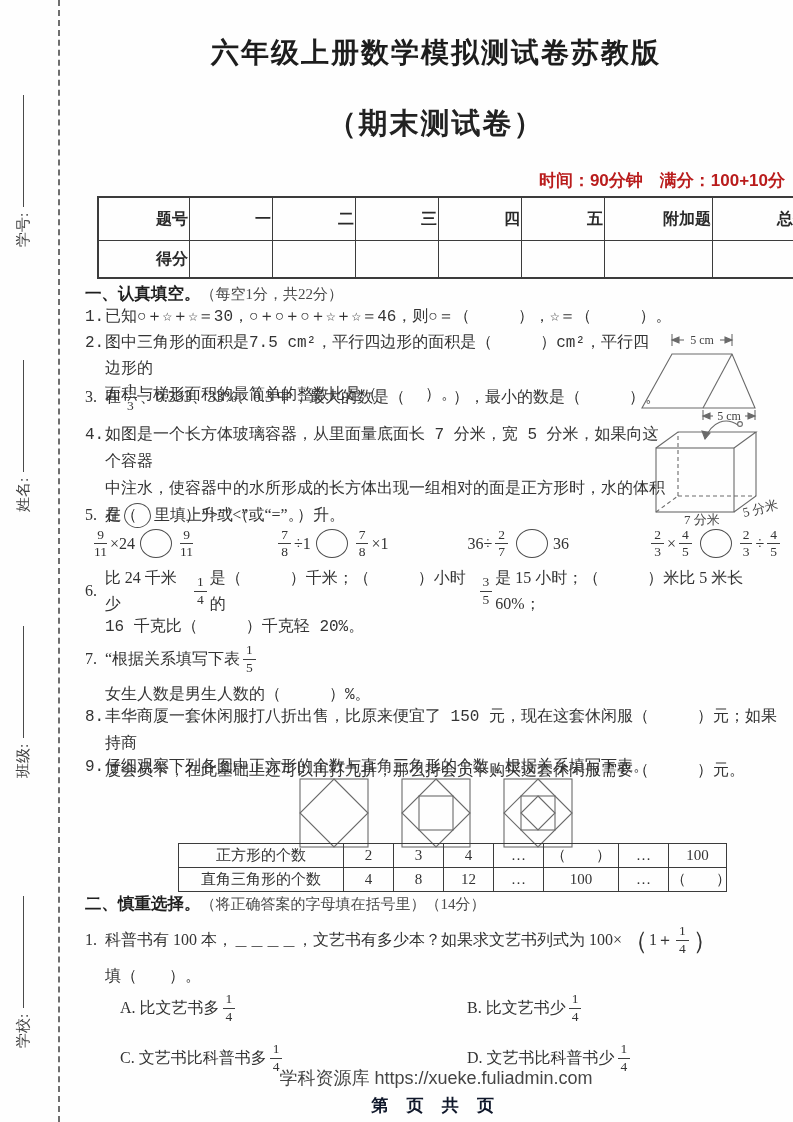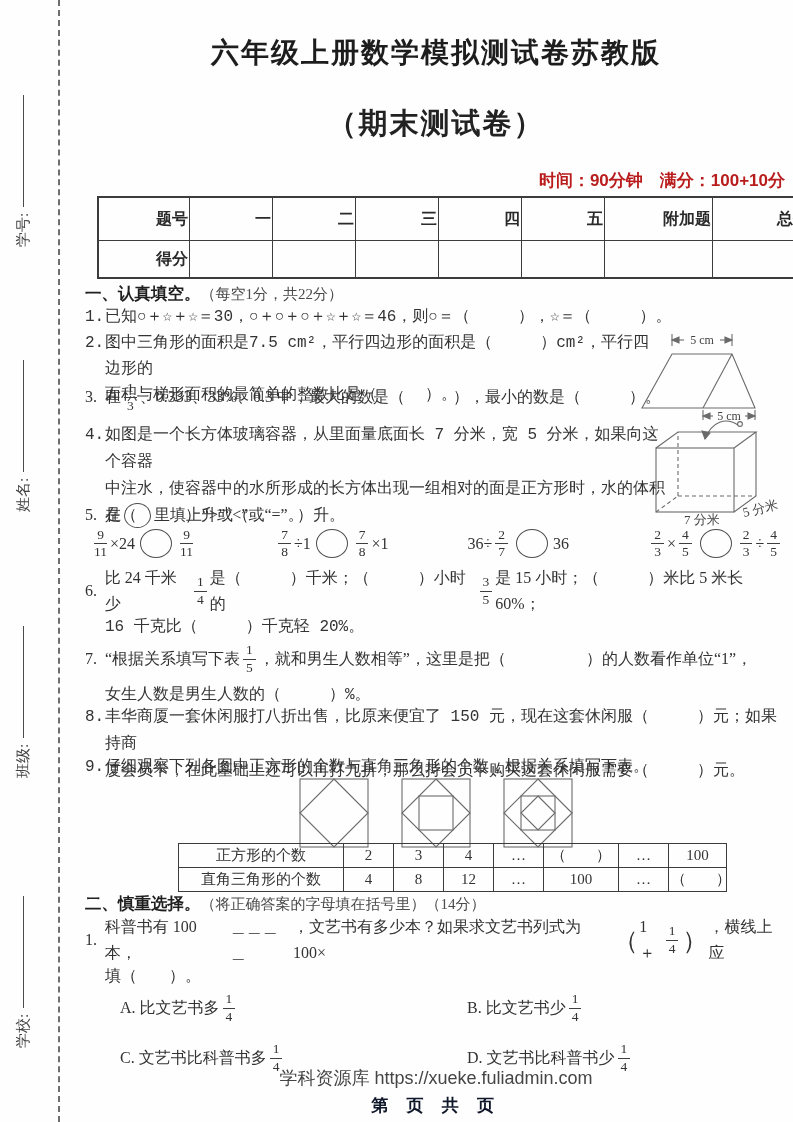--- a/index.html
+++ b/index.html
@@ -256,21 +256,20 @@
     </div>
 
     <div class="abs q" style="top:636px;">
       <div class="frow" style="height:46px;">
         <span class="qno" style="margin-left:0;">7.</span>
         <span>“根据关系填写下表</span>
         <span class="frac">
             <span class="fn">1</span>
             <span class="fd">5</span>
           </span>
-        <span>，就和男生人数相等”，这里是把（　　　　　）的人数看作单位“1”，</span>
       </div>
       <div class="indent">女生人数是男生人数的（　　　）%。</div>
     </div>
 
     <div class="abs q indent" style="top:704px;line-height:27px;">
       <div><span class="qno">8.</span><span>丰华商厦一套休闲服打八折出售，比原来便宜了 150 元，现在这套休闲服（　　　）元；如果持商</span></div>
       <div>厦会员卡，在此基础上还可以再打九折，那么持会员卡购买这套休闲服需要（　　　）元。</div>
     </div>
 
     <div class="abs q indent" style="top:754px;">
@@ -336,21 +335,20 @@
         <span>科普书有 100 本，</span>
         <span>＿＿＿＿</span>
         <span>，文艺书有多少本？如果求文艺书列式为 100×</span>
         <span class="bigp">（</span>
         <span>1＋</span>
         <span class="frac">
             <span class="fn">1</span>
             <span class="fd">4</span>
           </span>
         <span class="bigp">）</span>
-        <span>，横线上应</span>
       </div>
       <div class="indent">填（　　）。</div>
     </div>
 
     <div class="abs" style="top:986px;left:0;width:702px;height:44px;">
       <span class="abs q frow" style="left:35px;top:0;height:44px;">
         <span>A. 比文艺书多</span>
         <span class="frac">
             <span class="fn">1</span>
             <span class="fd">4</span>

